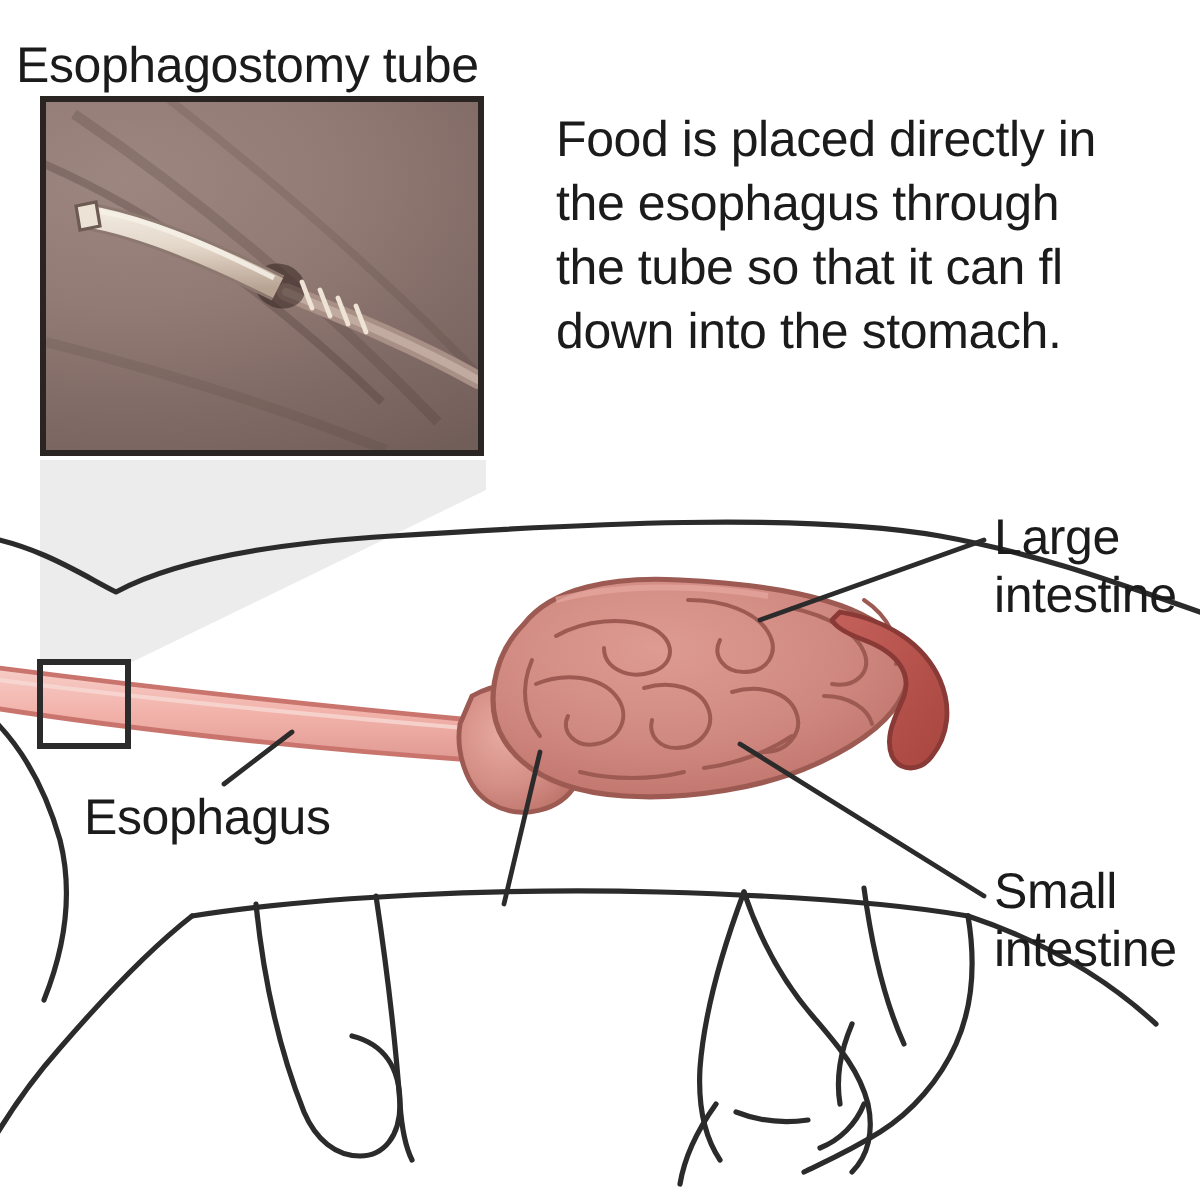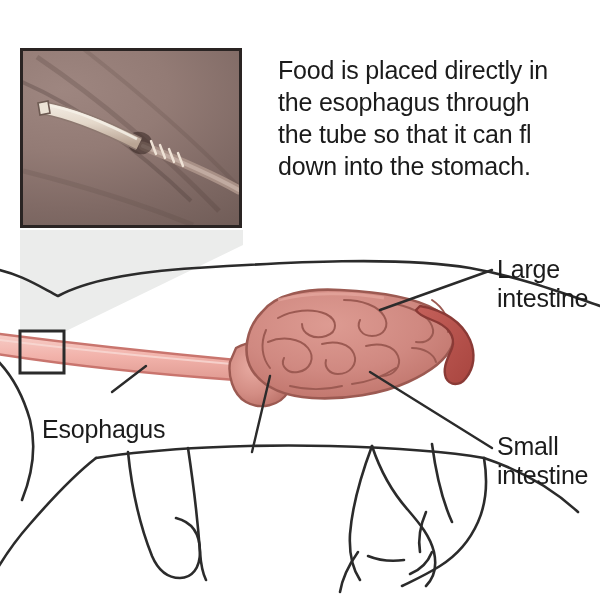--- a/index.html
+++ b/index.html
@@ -88,35 +88,36 @@
 
   
   .anat-label {
     position: absolute;
     font-size: 25px;
     line-height: 29px;
     letter-spacing: -0.2px;
     color: #1b1b1b;
     white-space: pre;
   }
-  #label-esophagus { left: 42px; top: 415px; }
+  #label-esophagus { left: 42px; top: 395px; }
   #label-stomach   { left: 207px; top: 455px; }
   #label-large-intestine { left: 497px; top: 255px; width: 120px; overflow: hidden; }
   #label-small-intestine { left: 497px; top: 432px; width: 120px; overflow: hidden; }
 </style>
 </head>
 <body>
 
 <div id="page">
 
   <svg id="zoom-cone" viewBox="0 0 600 600" xmlns="http://www.w3.org/2000/svg">
     <polygon points="66,230 243,230 243,245 66,331" fill="#ebeceb"></polygon>
     <polygon points="66,230 66,331 20,331 20,230" fill="#ebeceb"></polygon>
   </svg>
 
+  <div id="inset-title">Esophagostomy tube</div>
 
   <div id="inset-photo-frame">
     <div id="inset-photo-skin"></div>
     <svg width="216" height="174" viewBox="0 0 216 174" xmlns="http://www.w3.org/2000/svg" style="position:absolute;left:0;top:0;">
       <defs>
         <linearGradient id="tubeGrad" x1="0" y1="0" x2="0" y2="1">
           <stop offset="0%" stop-color="#efe7dd"></stop>
           <stop offset="42%" stop-color="#e4d8ca"></stop>
           <stop offset="100%" stop-color="#b9a494"></stop>
         </linearGradient>

